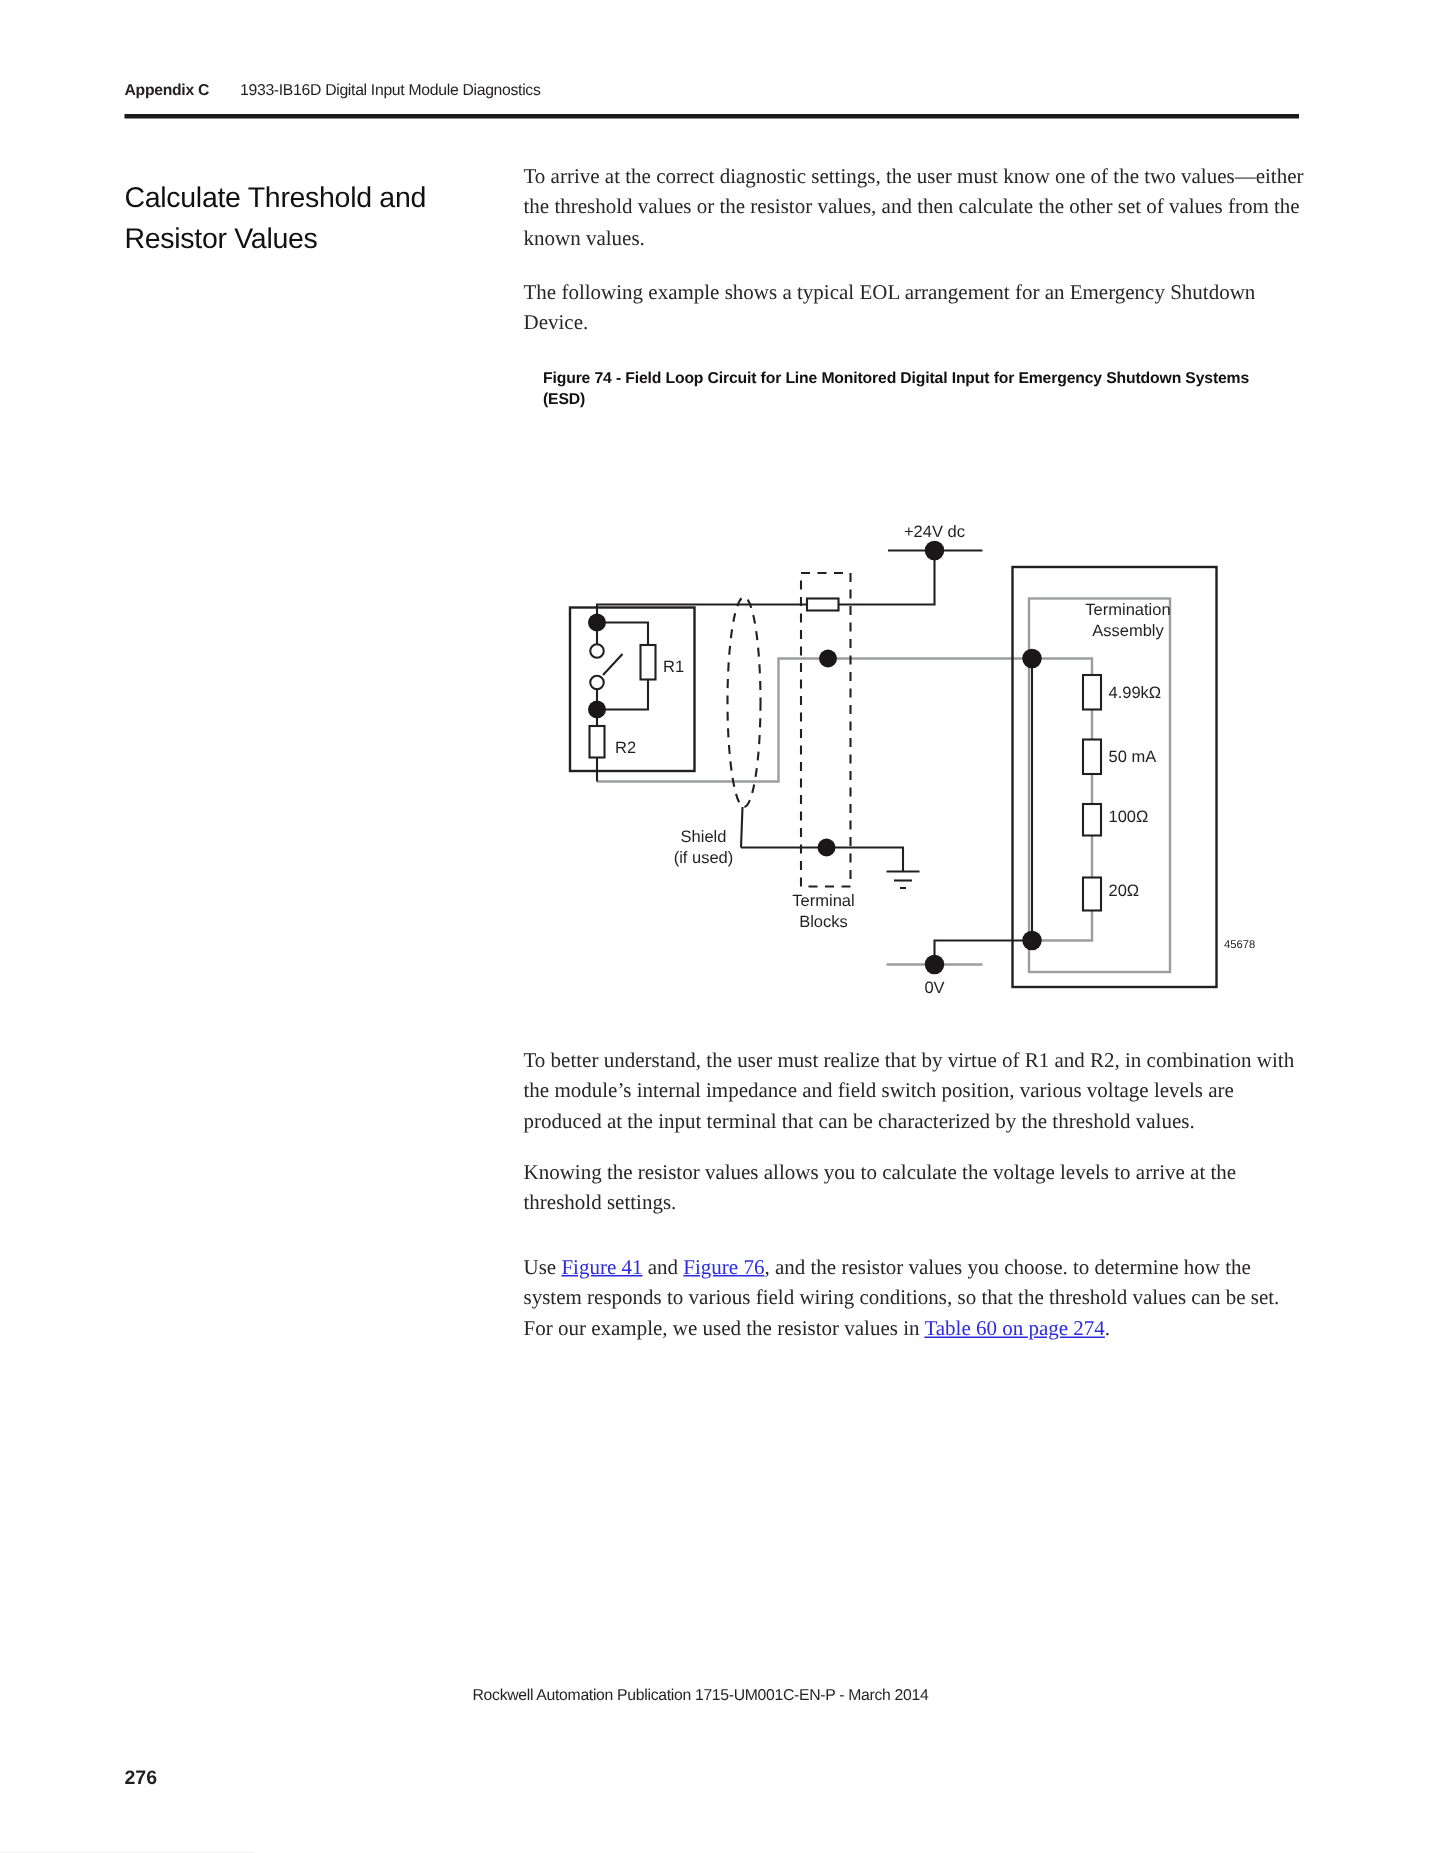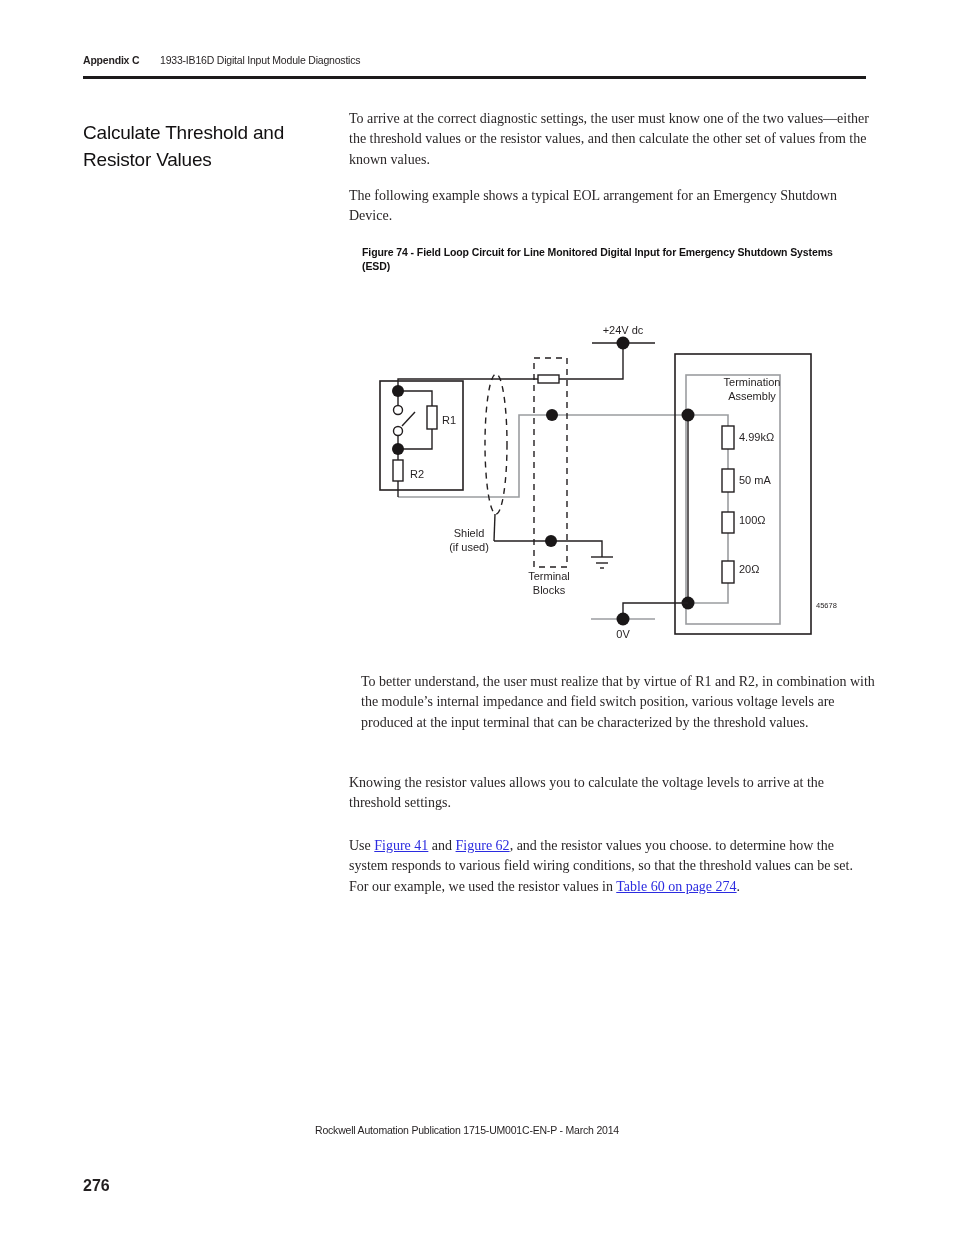--- a/index.html
+++ b/index.html
@@ -18,41 +18,41 @@
     font-size:19px; line-height:27px; font-weight:normal; letter-spacing:-0.2px; color:#121011;
   }
   
   .body-p {
     position:absolute; left:349px; width:524px;
     font-family:"Liberation Serif", serif; font-size:14px; line-height:20.4px; color:#2a2627;
     margin:0;
   }
   .p1 { top:109px; }
   .p2 { top:186px; }
-  .p3 { top:672px;margin-left:12px; }
+  .p3 { top:698px; }
   .p4 { top:773px; }
   .p5 { top:836px; }
   .fig-caption {
     position:absolute; left:362px; top:245px; width:524px;
     font-size:10.5px; line-height:14px; font-weight:bold; letter-spacing:-0.1px; color:#121011;
   }
   .doc-link { color:#2b2be0; text-decoration:underline; cursor:pointer; }
   
-  .figure-wrap { position:absolute; left:370px; top:316px; width:500px; height:345px; }
+  .figure-wrap { position:absolute; left:370px; top:340px; width:500px; height:345px; }
   .dlabel  { font-family:"Liberation Sans", sans-serif; font-size:11px; fill:#231f20; }
   .dsmall  { font-family:"Liberation Sans", sans-serif; font-size:7.5px; fill:#231f20; }
   .wire-k  { stroke:#231f20; stroke-width:1.4; fill:none; }
   .wire-g  { stroke:#9b9da0; stroke-width:1.6; fill:none; }
   .boxline { stroke:#231f20; stroke-width:1.6; fill:none; }
   .dashline{ stroke:#231f20; stroke-width:1.4; fill:none; stroke-dasharray:6 5; }
   .res     { fill:#ffffff; stroke:#231f20; stroke-width:1.4; }
   .dot     { fill:#1a1718; stroke:none; }
   .sw      { fill:#ffffff; stroke:#231f20; stroke-width:1.4; }
   
-  .ftr-page { position:absolute; left:83px; top:1177px; font-size:16px; font-weight:bold; }
+  .ftr-page { position:absolute; left:83px; top:1177px; font-size:13px; font-weight:bold; }
   .ftr-pub  { position:absolute; left:0; top:1124px; width:934px; text-align:center; font-size:10.5px; letter-spacing:-0.2px; }
 </style>
 </head>
 <body>
 
 <div class="page">
 
   <div class="hdr-section">Appendix C</div>
   <div class="hdr-title">1933-IB16D Digital Input Module Diagnostics</div>
   <div class="hdr-rule"></div>
@@ -136,18 +136,18 @@
       <text class="dlabel" x="253" y="322" text-anchor="middle">0V</text>
 
       <circle class="dot" cx="253" cy="27" r="6.5"></circle>
 
       <text class="dsmall" x="446" y="292">45678</text>
     </svg>
   </div>
 
   <p class="body-p p3">To better understand, the user must realize that by virtue of R1 and R2, in combination with the module’s internal impedance and field switch position, various voltage levels are produced at the input terminal that can be characterized by the threshold values.</p>
   <p class="body-p p4">Knowing the resistor values allows you to calculate the voltage levels to arrive at the threshold settings.</p>
-  <p class="body-p p5"><span>Use </span><a class="doc-link">Figure 41</a><span> and </span><a class="doc-link">Figure 62</a><span>, and the resistor values you choose. to determine how the system responds to various field wiring conditions, so that the threshold values can be set. For our example, we used the resistor values in </span><a class="doc-link">Table 60 on page 274</a><span>.</span></p>
+  <p class="body-p p5"><span>Use </span><a class="doc-link">Figure 41</a><span> and </span><a class="doc-link">Figure 76</a><span>, and the resistor values you choose. to determine how the system responds to various field wiring conditions, so that the threshold values can be set. For our example, we used the resistor values in </span><a class="doc-link">Table 60 on page 274</a><span>.</span></p>
 
   <div class="ftr-page">276</div>
   <div class="ftr-pub">Rockwell Automation Publication 1715-UM001C-EN-P - March 2014</div>
 
 </div>
 
 </body></html>

